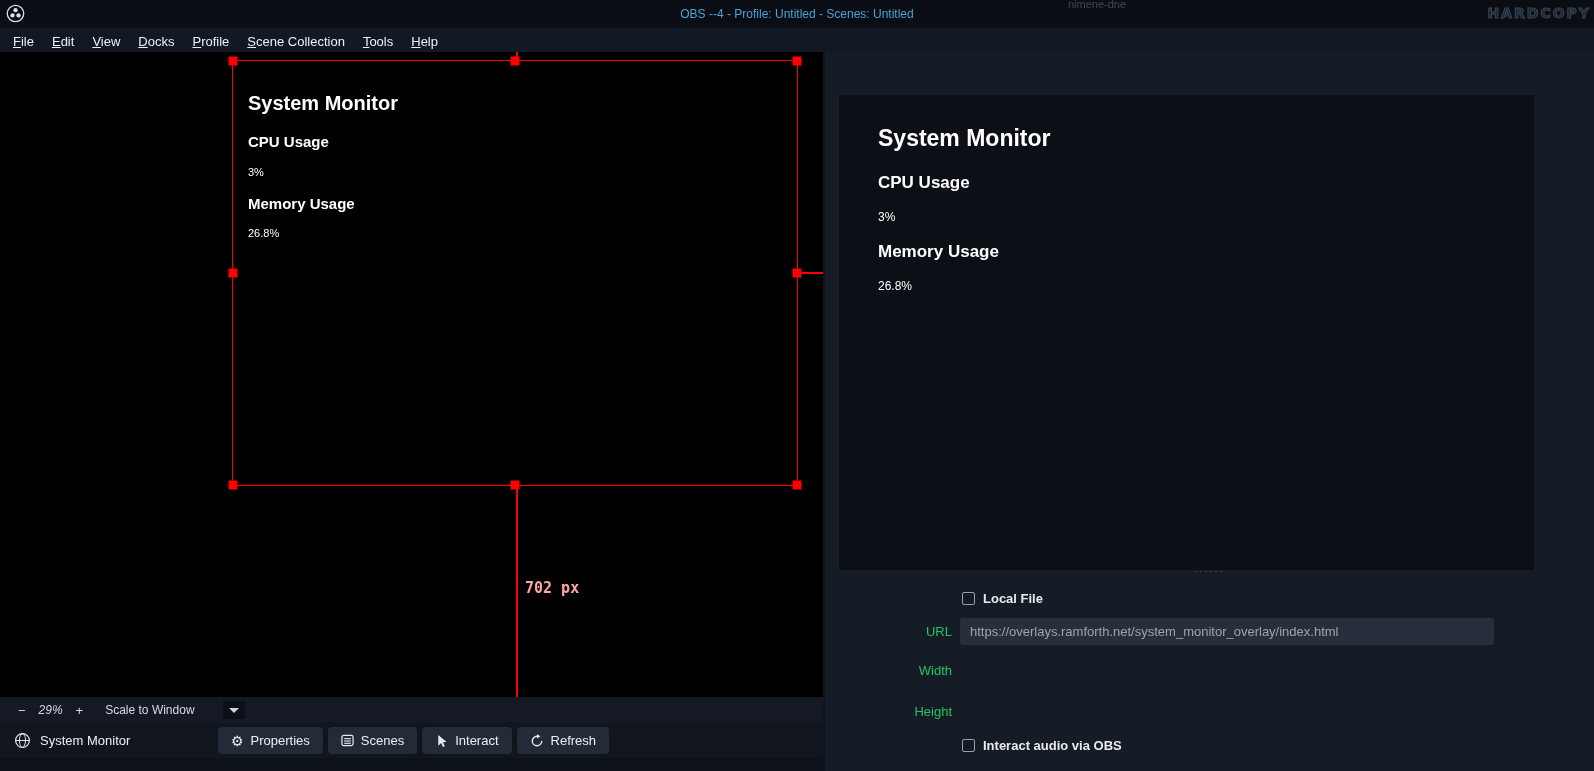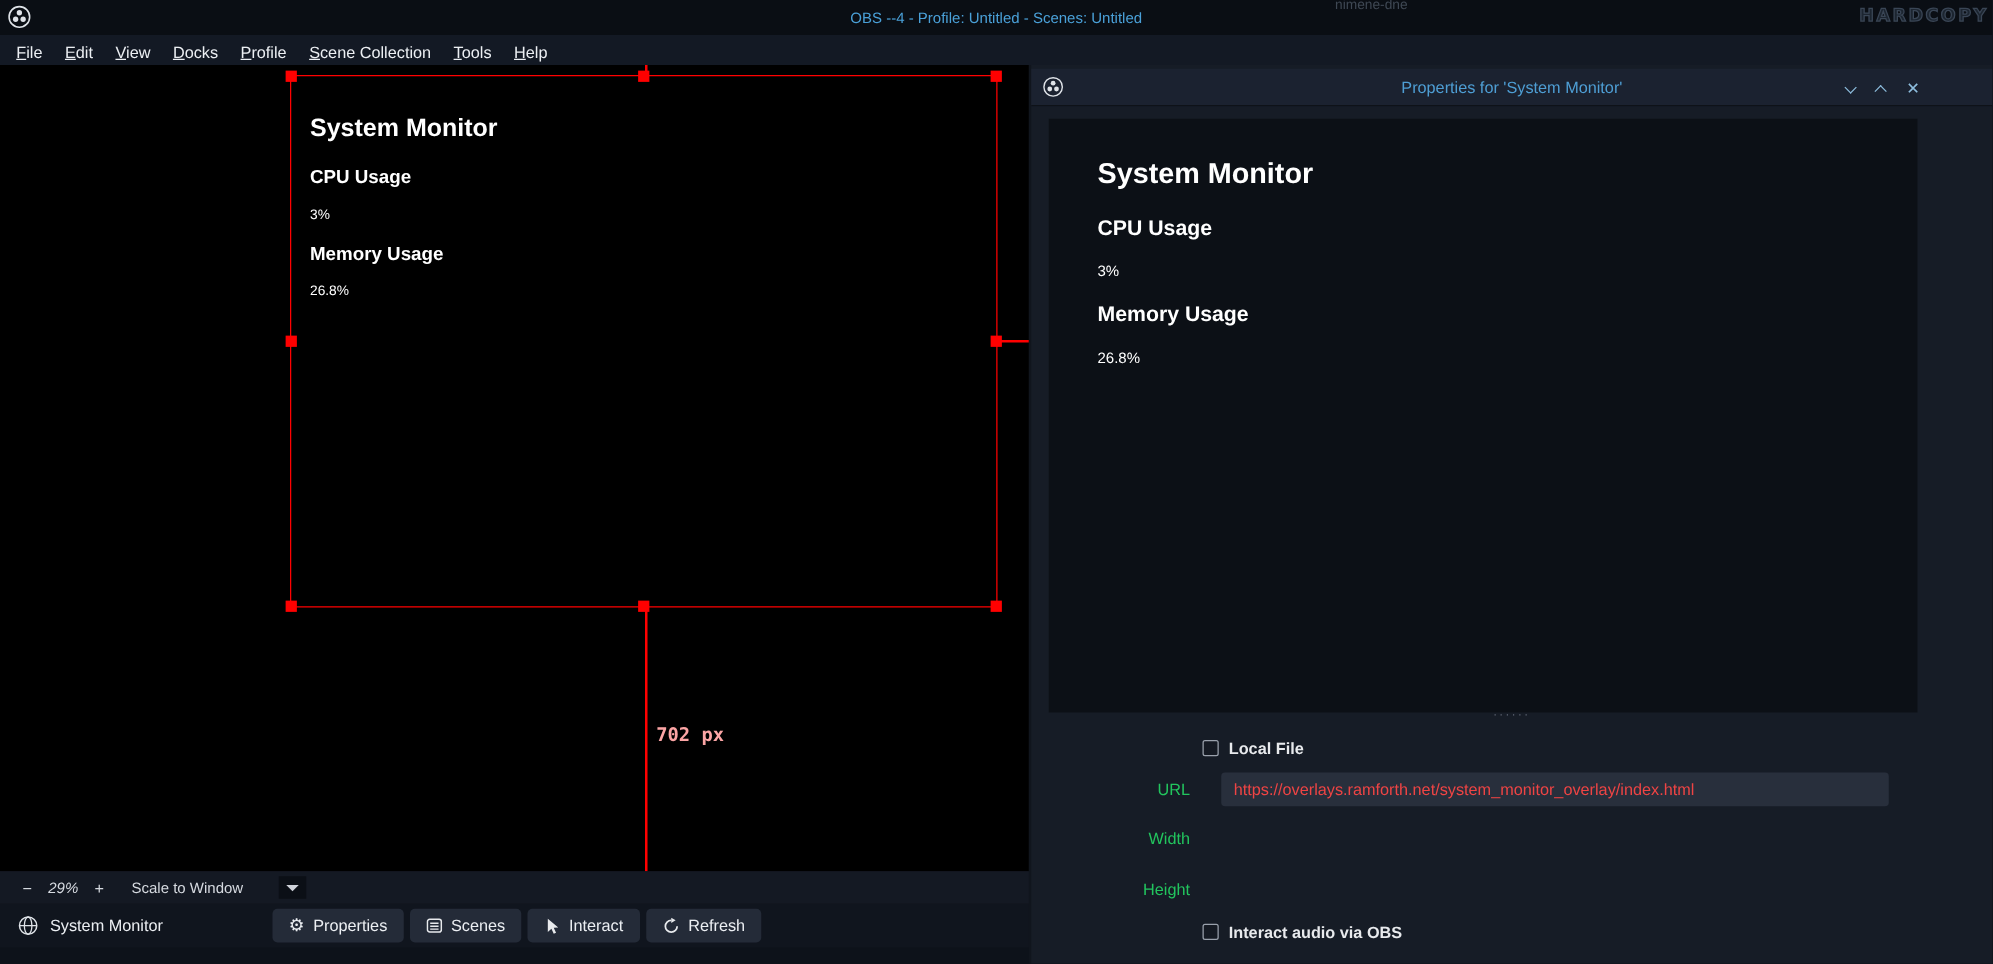--- a/index.html
+++ b/index.html
@@ -154,22 +154,22 @@
     display: inline-block; width: 13px; height: 13px;
     border: 1px solid #9aa1ac; border-radius: 2px; background: #151a23;
     vertical-align: middle; cursor: pointer;
   }
   .form-label {
     position: absolute; left: 0; width: 127px; text-align: right;
     font-size: 13px; color: #22c55e;
   }
   .cb-label { position: absolute; font-size: 13px; color: #e8eaed; font-weight: bold; }
   .text-input, .spin-input {
-    position: absolute; left: 152px; width: 534px;
-    background: #282f3c; border-radius: 3px; color: #ef4444;
+    position: absolute; left: 135px; width: 534px;
+    background: #282f3c; border-radius: 3px; color: #a3a3a3;
     font-size: 13px; padding: 0 10px; overflow: hidden; white-space: nowrap;
     cursor: text;
   }
   .text-input { top: 566px; height: 27px; line-height: 27px; }
   .spin-input { height: 29px; line-height: 29px; }
   .spin-btn {
     position: absolute; right: 1px; width: 17px; height: 13px;
     background: #343c4b; border-radius: 2px;
     display: flex; align-items: center; justify-content: center; cursor: pointer;
   }
@@ -287,36 +287,20 @@
         </svg>
       </span>
       <span>Refresh</span>
     </div>
   </div>
 </div>
 <div class="bottom-strip"></div>
 
 <div class="dock">
 
-  <div class="dock-titlebar">
-    <span class="logo">
-      <svg width="17" height="17" viewBox="0 0 24 24">
-        <circle cx="12" cy="12" r="10.4" fill="none" stroke="#dfe3e8" stroke-width="1.6"></circle>
-        <circle cx="12" cy="7.8" r="2.7" fill="#dfe3e8"></circle>
-        <circle cx="8.2" cy="14.4" r="2.7" fill="#dfe3e8"></circle>
-        <circle cx="15.8" cy="14.4" r="2.7" fill="#dfe3e8"></circle>
-      </svg>
-    </span>
-    <span class="dock-title">Properties for 'System Monitor'</span>
-    <span class="dock-controls">
-      <span><span class="chev down"></span></span>
-      <span><span class="chev up"></span></span>
-      <span class="close-x">✕</span>
-    </span>
-  </div>
 
   <div class="dock-preview">
     <div class="dp-text dp-title">System Monitor</div>
     <div class="dp-text dp-cpu-l">CPU Usage</div>
     <div class="dp-text dp-cpu-v">3%</div>
     <div class="dp-text dp-mem-l">Memory Usage</div>
     <div class="dp-text dp-mem-v">26.8%</div>
   </div>
 
   <div class="drag-dots">······</div>

